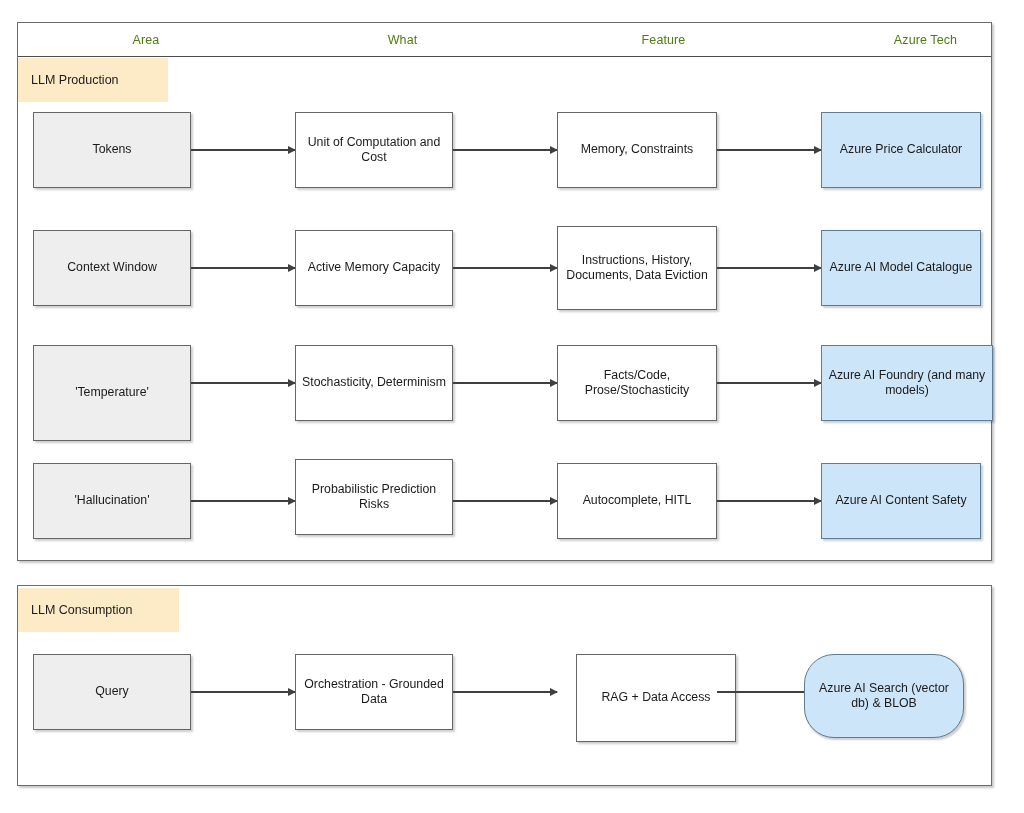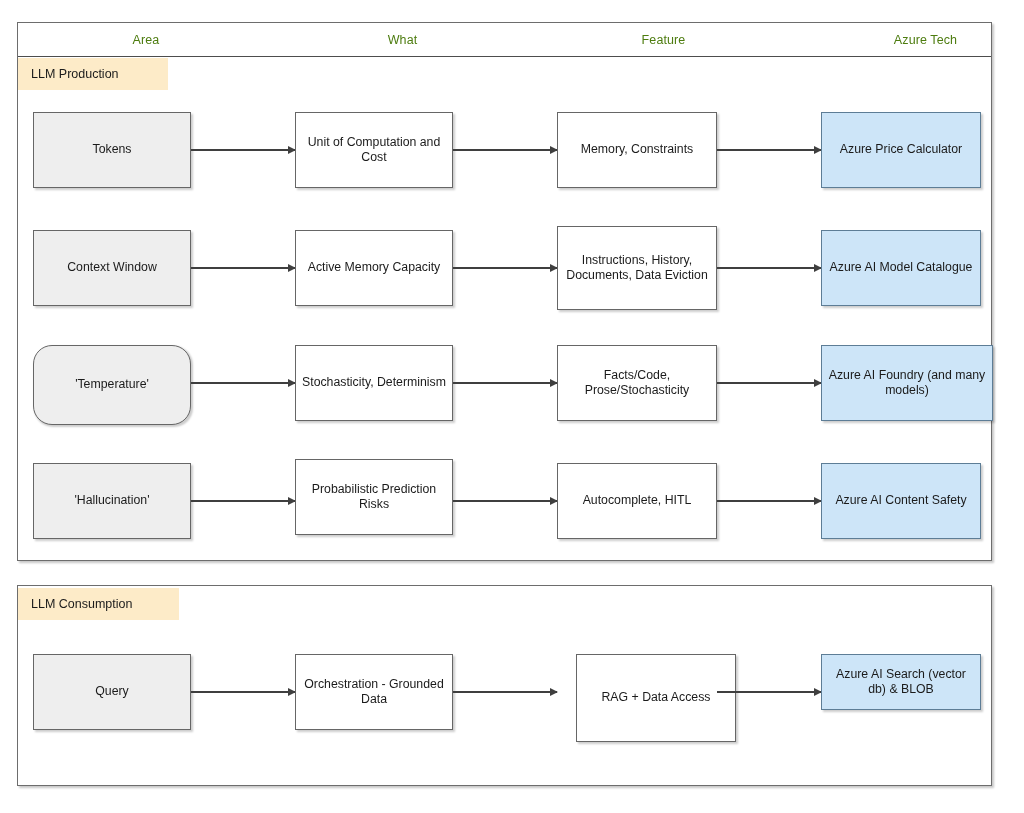--- a/index.html
+++ b/index.html
@@ -65,21 +65,21 @@
 
   
   .lane-label {
     position: absolute;
     background: #fdebc8;
     color: #1b1b1b;
     font-size: 12.5px;
     line-height: 1;
     padding: 9px 10px 9px 13px;
     box-sizing: border-box;
-    height: 32px;
+    height: 44px;
     display: flex;
     align-items: center;
   }
   #lane-label-production {
     left: 0px;
     top: 35px;
     width: 150px;
   }
   #lane-label-consumption {
     left: 0px;
@@ -152,21 +152,21 @@
     <div class="node blue" style="left:803px; top:89px;  width:160px; height:76px;">Azure Price Calculator</div>
 
     <div class="node grey" style="left:15px;  top:207px; width:158px; height:76px;">Context Window</div>
     <div class="arrow" style="left:173px; top:244px; width:104px;"></div>
     <div class="node plain" style="left:277px; top:207px; width:158px; height:76px;">Active Memory Capacity</div>
     <div class="arrow" style="left:435px; top:244px; width:104px;"></div>
     <div class="node plain" style="left:539px; top:203px; width:160px; height:84px;text-align:center;">Instructions, History, Documents, Data Eviction</div>
     <div class="arrow" style="left:699px; top:244px; width:104px;"></div>
     <div class="node blue" style="left:803px; top:207px; width:160px; height:76px;">Azure AI Model Catalogue</div>
 
-    <div class="node grey" style="left:15px;  top:322px; width:158px; height:80px;border-radius:19px;">'Temperature'</div>
+    <div class="node grey" style="left:15px;  top:322px; width:158px; height:96px;">'Temperature'</div>
     <div class="arrow" style="left:173px; top:359px; width:104px;"></div>
     <div class="node plain" style="left:277px; top:322px; width:158px; height:76px;">Stochasticity, Determinism</div>
     <div class="arrow" style="left:435px; top:359px; width:104px;"></div>
     <div class="node plain" style="left:539px; top:322px; width:160px; height:76px;">Facts/Code, Prose/Stochasticity</div>
     <div class="arrow" style="left:699px; top:359px; width:104px;"></div>
     <div class="node blue" style="left:803px; top:322px; width:172px; height:76px;">Azure AI Foundry (and many models)</div>
 
     <div class="node grey" style="left:15px;  top:440px; width:158px; height:76px;">'Hallucination'</div>
     <div class="arrow" style="left:173px; top:477px; width:104px;"></div>
     <div class="node plain" style="left:277px; top:436px; width:158px; height:76px;">Probabilistic Prediction Risks</div>
@@ -182,17 +182,17 @@
     <div class="lane-label" id="lane-label-consumption">
       <span>LLM Consumption</span>
     </div>
 
     <div class="node grey" style="left:15px;  top:68px;  width:158px; height:76px;">Query</div>
     <div class="arrow" style="left:173px; top:105px; width:104px;"></div>
     <div class="node plain" style="left:277px; top:68px;  width:158px; height:76px;">Orchestration - Grounded Data</div>
     <div class="arrow" style="left:435px; top:105px; width:104px;"></div>
     <div class="node plain" style="left:558px; top:68px;  width:160px; height:88px;">RAG + Data Access</div>
     <div class="arrow" style="left:699px; top:105px; width:104px;"></div>
-    <div class="node blue" style="left:803px; top:68px;  width:160px; height:56px;">Azure AI Search (vector db) &amp; BLOB</div>
+    <div class="node blue" style="left:786px; top:68px;  width:160px; height:84px;border-radius:30px;">Azure AI Search (vector db) &amp; BLOB</div>
 
   </div>
 
 </div>
 
 </body></html>

